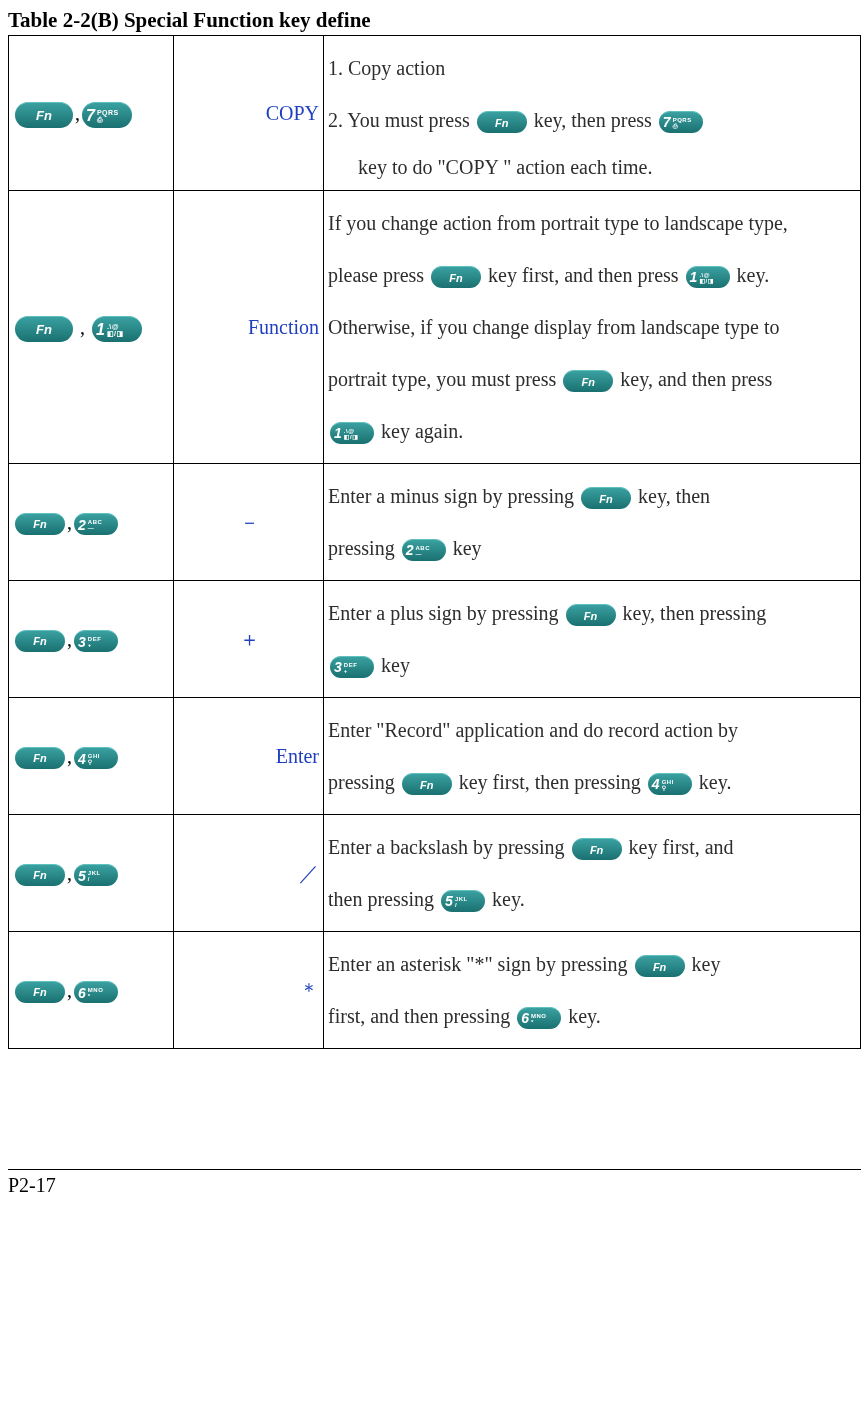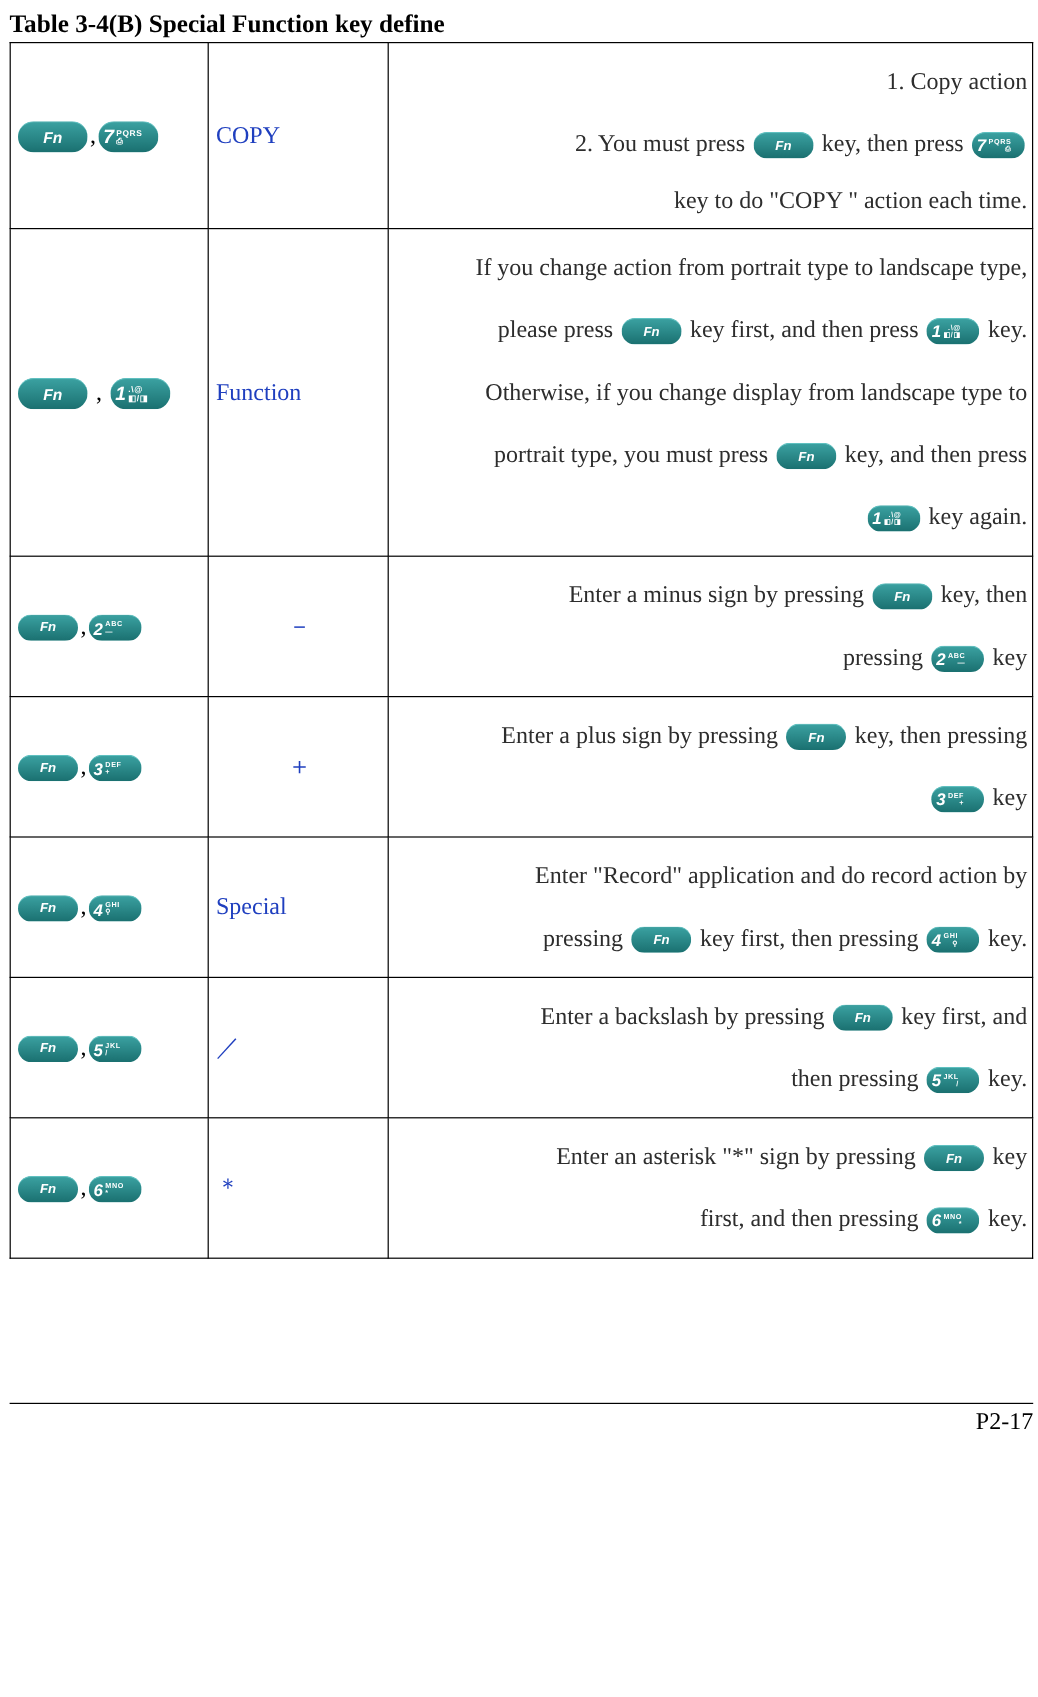--- a/index.html
+++ b/index.html
@@ -30,25 +30,25 @@
   }
   col.c1 { width: 165px; }
   col.c2 { width: 150px; }
   col.c3 { width: auto; }
   .keycombo {
     text-align: left;
     white-space: nowrap;
   }
   .funcname {
     color: #1F3FBF;
-    text-align: left;
+    text-align: right;
     padding-left: 6px;
   }
   .funcname.center { text-align: center; }
-  .serif-light { font-family: "Times New Roman", serif; color:#2d2d2d;text-align:right; }
+  .serif-light { font-family: "Times New Roman", serif; color:#2d2d2d; }
   .desc { padding: 4px 4px; }
   .desc p { margin: 4px 0; line-height: 2.4; }
   .indent { padding-left: 30px; display:block; }
   
   .key {
     display: inline-flex;
     align-items: center;
     justify-content: center;
     height: 26px;
     border-radius: 14px;
@@ -97,29 +97,29 @@
   }
   .key-num .sub span { display:block; }
   .key-num.small { width:44px; height:22px; border-radius:12px;}
   .key-num.small .dig{ font-size:14px;}
   .key-num.small .sub{ font-size:6px;}
   .footer-line {
     border-top: 1.5px solid #000;
     margin-top: 120px;
   }
   .pagenum {
-    text-align: right;
+    text-align: left;
     font-size: 20px;
     margin-top: 4px;
   }
 </style>
 </head>
 <body>
 
-<div class="title">Table 3-4(B) Special Function key define</div>
+<div class="title">Table 2-2(B) Special Function key define</div>
 
 <table>
   <colgroup>
       <col class="c1">
       <col class="c2">
       <col class="c3">
     </colgroup>
   <tbody id="tbody">
       <tr>
         <td class="keycombo"><span class="key key-fn"></span>,<span class="key key-num">
@@ -213,21 +213,21 @@
         </td>
       </tr>
       <tr>
         <td class="keycombo"><span class="key key-fn small"></span>,<span class="key key-num small">
             <span class="dig">4</span>
             <span class="sub">
               <span>GHI</span>
               <span>⚲</span>
             </span>
           </span></td>
-        <td class="funcname">Special</td>
+        <td class="funcname">Enter</td>
         <td class="desc serif-light">
           <p>Enter "Record" application and do record action by</p>
           <p>pressing <span class="key key-fn small"></span> key first, then pressing <span class="key key-num small">
               <span class="dig">4</span>
               <span class="sub">
                 <span>GHI</span>
                 <span>⚲</span>
               </span>
             </span> key.</p>
         </td>

